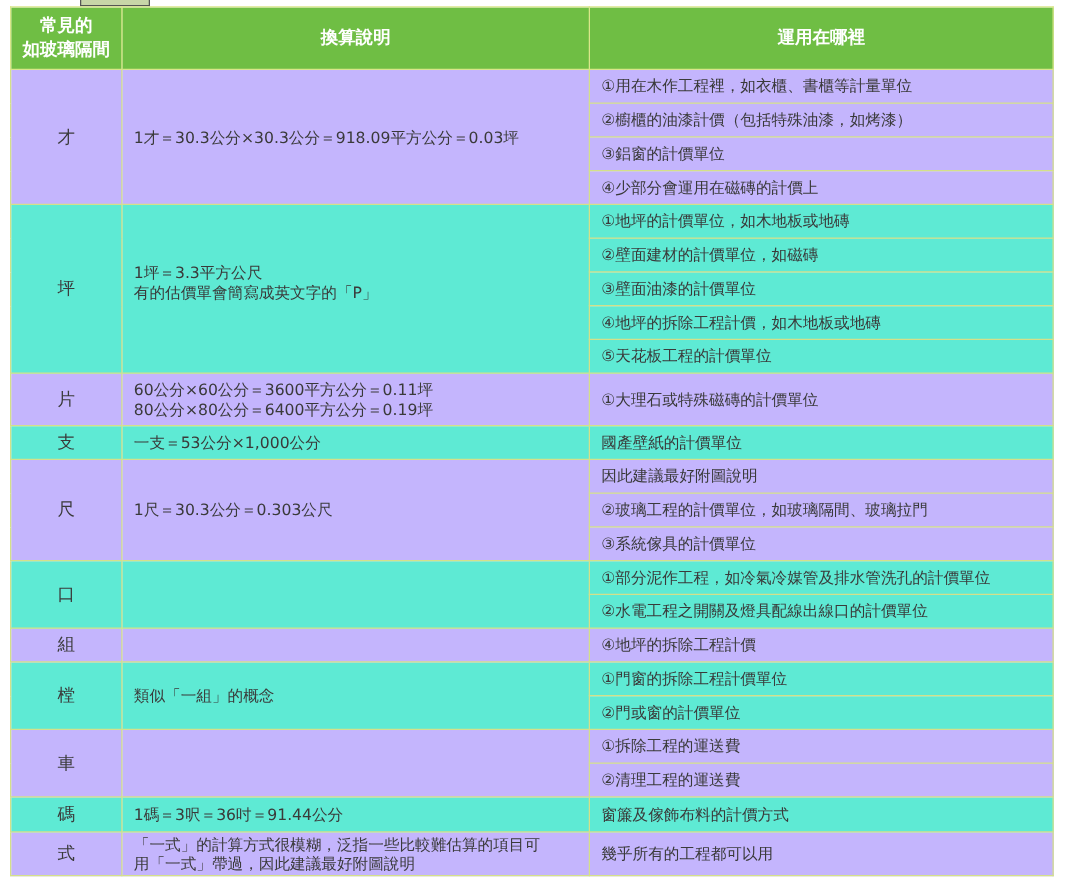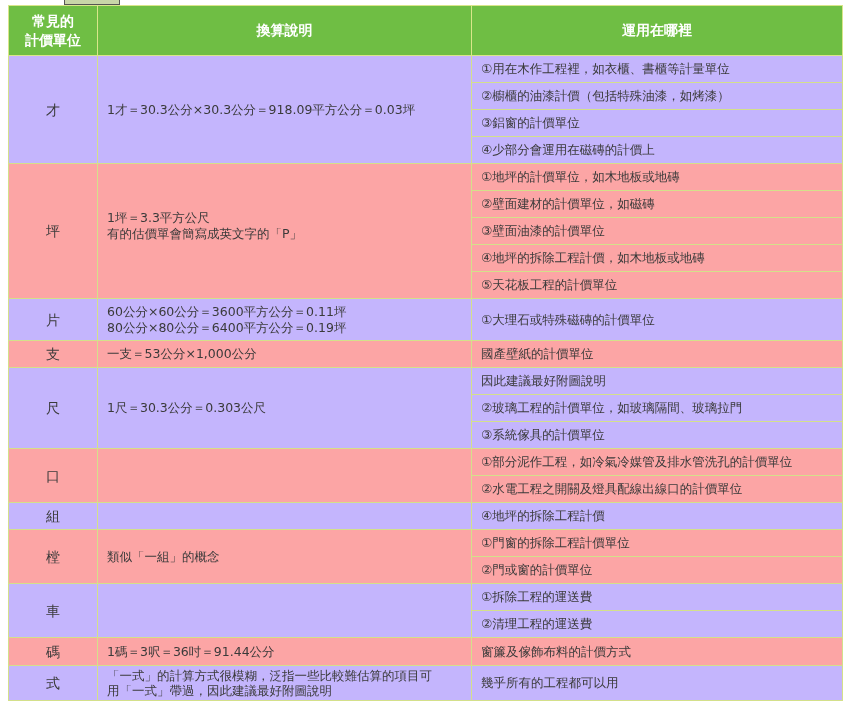--- a/index.html
+++ b/index.html
@@ -8,39 +8,39 @@
   .tab-stub { position:absolute; left:64px; top:0; width:54px; height:4px;
               background:#c8d6a8; border:1px solid #555; border-top:none; }
   table { position:absolute; left:8px; top:5px; border-collapse:collapse;
           width:834px; table-layout:fixed; font-size:12.5px; }
   col.c1 { width:89px; } col.c2 { width:374px; } col.c3 { width:371px; }
   th { background:#6fbe44; color:#ffffff; font-weight:bold; font-size:14px;
        border:1px solid #d9e68a; height:47px; text-align:center; line-height:19px; }
   td { border:1px solid #d4e08a; padding:0 9px; height:26px; line-height:16px; vertical-align:middle; }
   td.unit { text-align:center; padding:0; font-size:14px; }
   tr.w td { background:#c4b5fd; }
-  tr.g td { background:#fca5a5; }
+  tr.g td { background:#5eead4; }
   td.use { padding-left:9px; }
 </style>
 </head>
 <body>
 
 <div class="tab-stub"></div>
 
 <table>
   <colgroup>
       <col class="c1">
       <col class="c2">
       <col class="c3">
     </colgroup>
   <thead>
     <tr>
       <th>
         <span>常見的</span><br>
-        <span>計價單位</span>
+        <span>如玻璃隔間</span>
       </th>
       <th>換算說明</th>
       <th>運用在哪裡</th>
     </tr>
   </thead>
   <tbody>
 
     <tr class="w" style="height:27px">
       <td class="unit" rowspan="4">才</td>
       <td rowspan="4">1才＝30.3公分×30.3公分＝918.09平方公分＝0.03坪</td>

